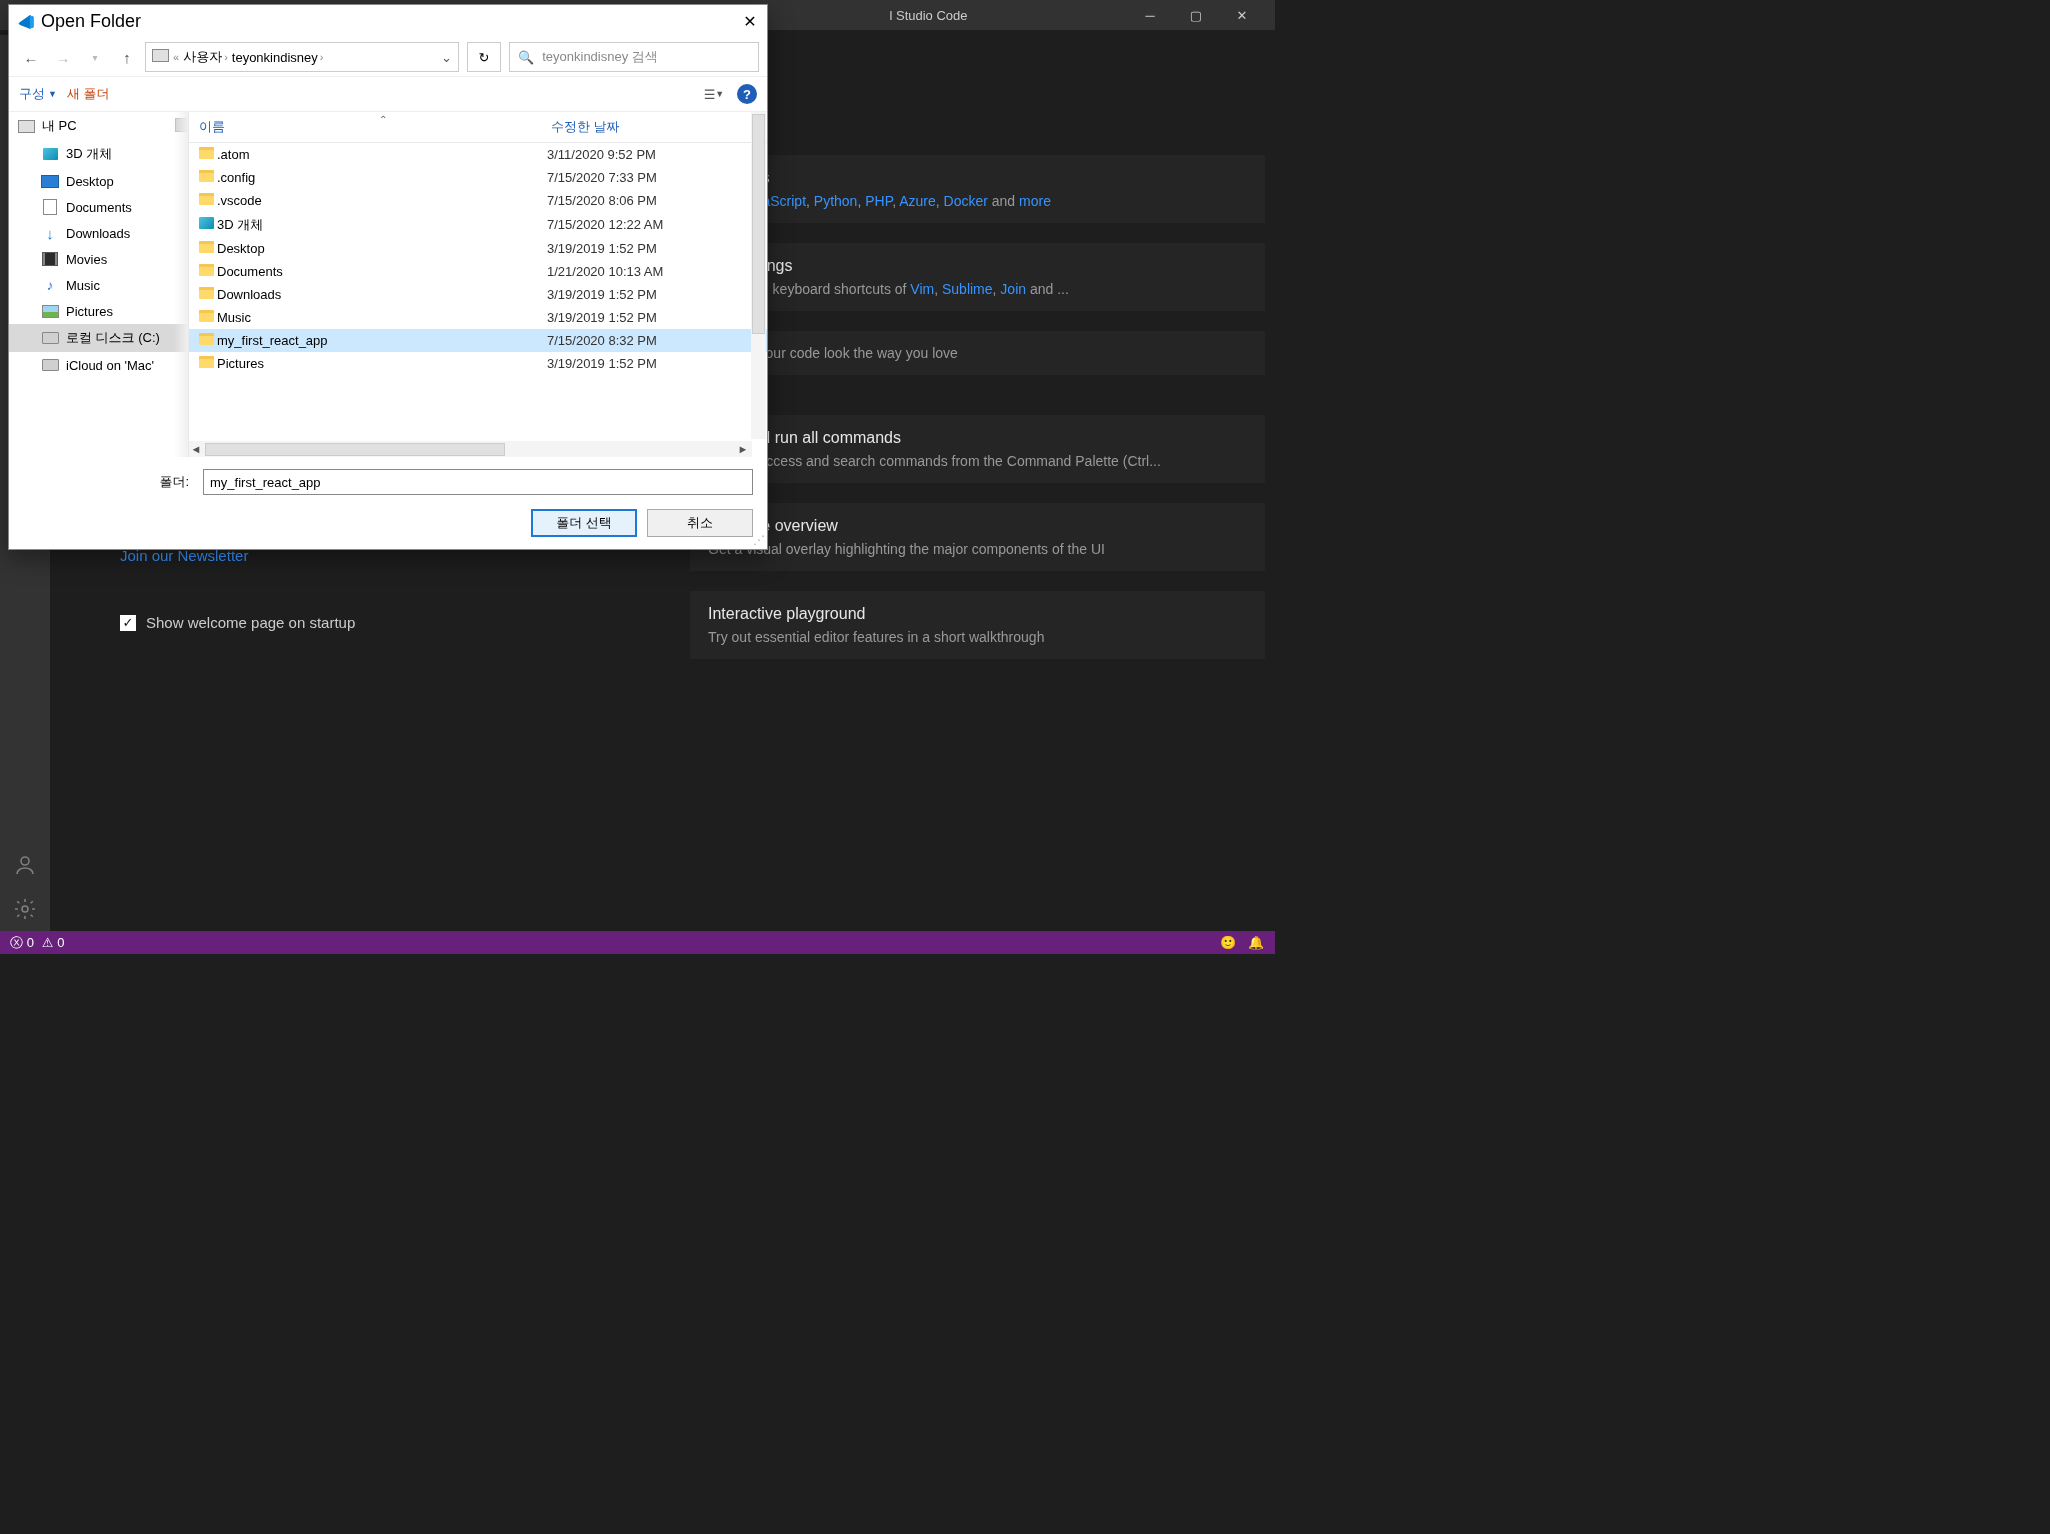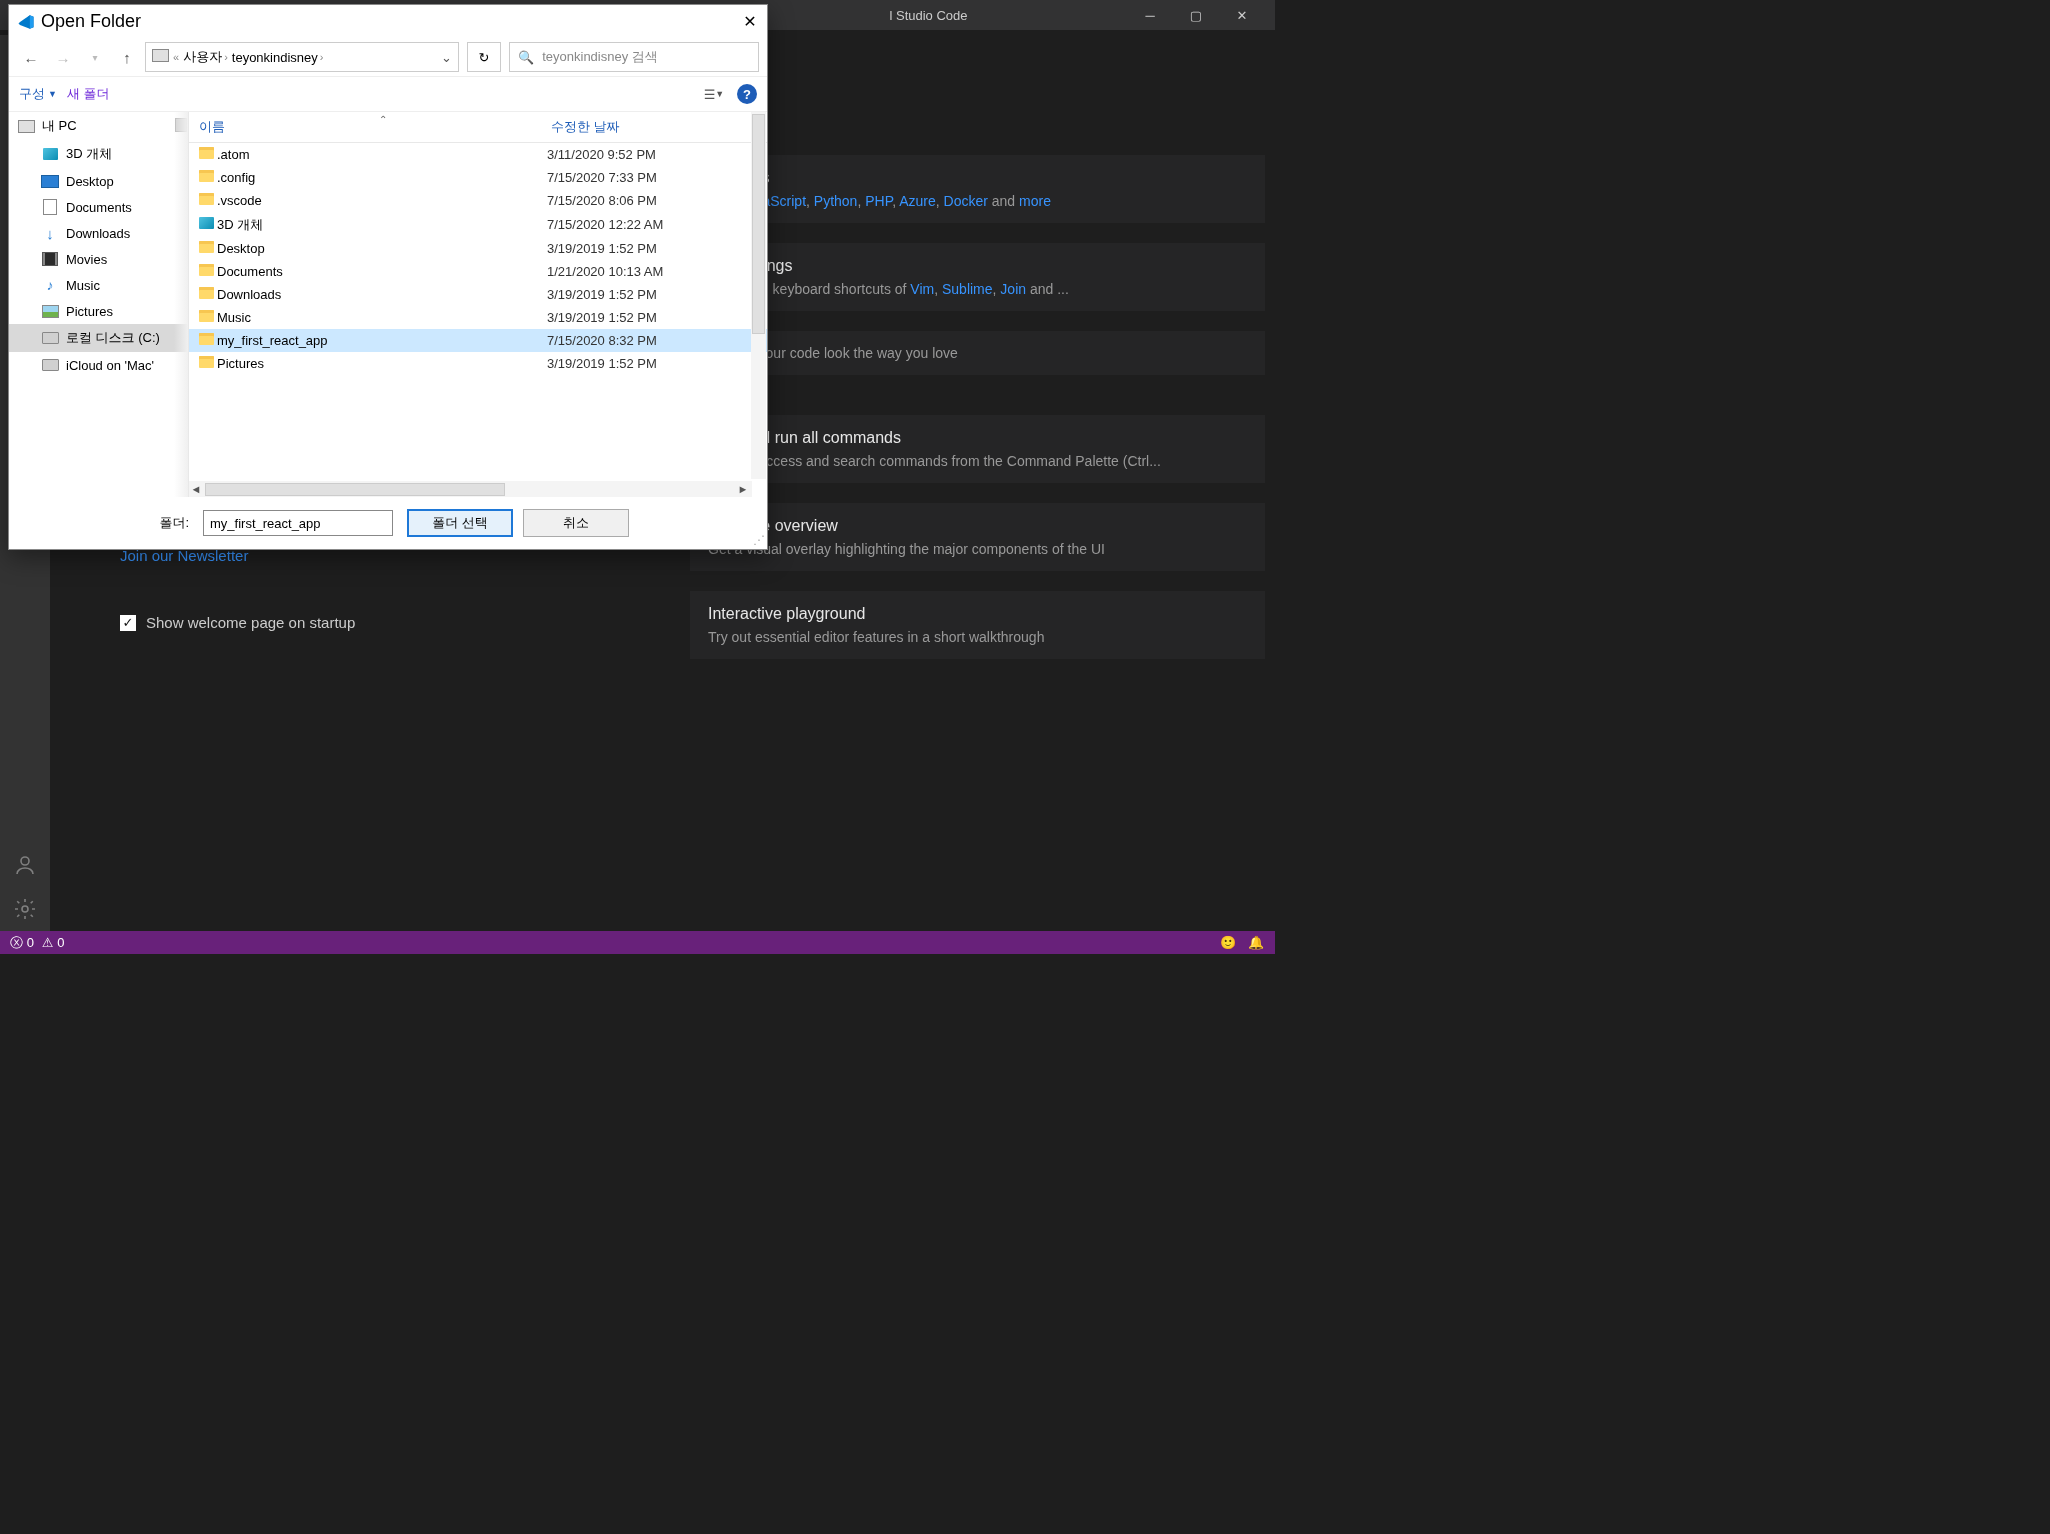--- a/index.html
+++ b/index.html
@@ -72,21 +72,21 @@
 .fl-row.selected { background: #cce8ff; }
 .fl-row .fico { width: 18px; height: 16px; display: inline-flex; }
 .fl-row .fname { width: 330px; }
 .fl-row .fdate { color: #333; font-size: 13px; }
 .fl-vscrollbar { position: absolute; right: 1px; top: 0; bottom: 18px; width: 15px; background: #f4f4f4; }
 .fl-vscrollbar .thumb { position: absolute; left: 1px; width: 13px; top: 2px; height: 220px; background: #e0e0e0; border: 1px solid #ccc; }
 .fl-hscrollbar { position: absolute; left: 0; right: 15px; bottom: 0; height: 16px; background: #f4f4f4; display:flex; align-items:center; }
 .fl-hscrollbar .h-thumb { position: absolute; left: 16px; width: 300px; height: 13px; background: #e0e0e0; border: 1px solid #ccc; }
 .fl-hscrollbar .h-arrow { width: 14px; text-align: center; color: #555; font-size: 11px; }
 .fl-hscrollbar .h-arrow.right { position: absolute; right: 2px; }
-.dlg-footer { padding: 12px 14px; display: flex; gap: 14px; }
+.dlg-footer { padding: 12px 14px; display: flex; flex-direction: column; gap: 14px; }
 .fld-row { display: flex; align-items: center; gap: 10px; }
 .fld-row label { width: 40px; text-align: right; }
 .fld-row input { flex: 1; height: 26px; border: 1px solid #888; padding: 0 6px; font-size: 13px; margin-left: 120px; }
 .btn-row { display: flex; justify-content: flex-end; gap: 10px; }
 .dlg-btn { width: 106px; height: 28px; border: 1px solid #aaa; background: #f0f0f0; display: flex; align-items: center; justify-content: center; font-size: 13px; }
 .dlg-btn.primary { border: 2px solid #1e78d7; background: #e5f1fb; }
 .resizer { position: absolute; right: 2px; bottom: 2px; color: #aaa; font-size: 12px; }
 
 .folder-icon::before { content:""; display:inline-block; width:15px; height:12px; background:#ffd96a; border-radius:1px; box-shadow: inset 0 3px 0 #f7c651; }
 .folder3d::before { content:""; display:inline-block; width:15px; height:12px; background: linear-gradient(135deg,#4fc3e0,#0a8db3); border-radius:1px;}
@@ -234,21 +234,21 @@
       <span>🔍</span>
       <span>teyonkindisney 검색</span>
     </div>
   </div>
 
   <div class="dlg-toolbar">
     <div class="org">
         <span>구성</span> 
         <span style="font-size:9px">▼</span>
       </div>
-    <div class="org" style="color:#6d28d9">새 폴더</div>
+    <div class="org" style="color:#c2410c">새 폴더</div>
     <div class="spacer"></div>
     <div class="view-btn">☰ <span style="font-size:9px">▼</span></div>
     <div class="help">?</div>
   </div>
 
   <div class="dlg-body">
     <div class="tree">
       <div class="tree-scroll-thumb"></div>
       <div class="tree-item root">
         <span class="ico pc-icon"></span>

